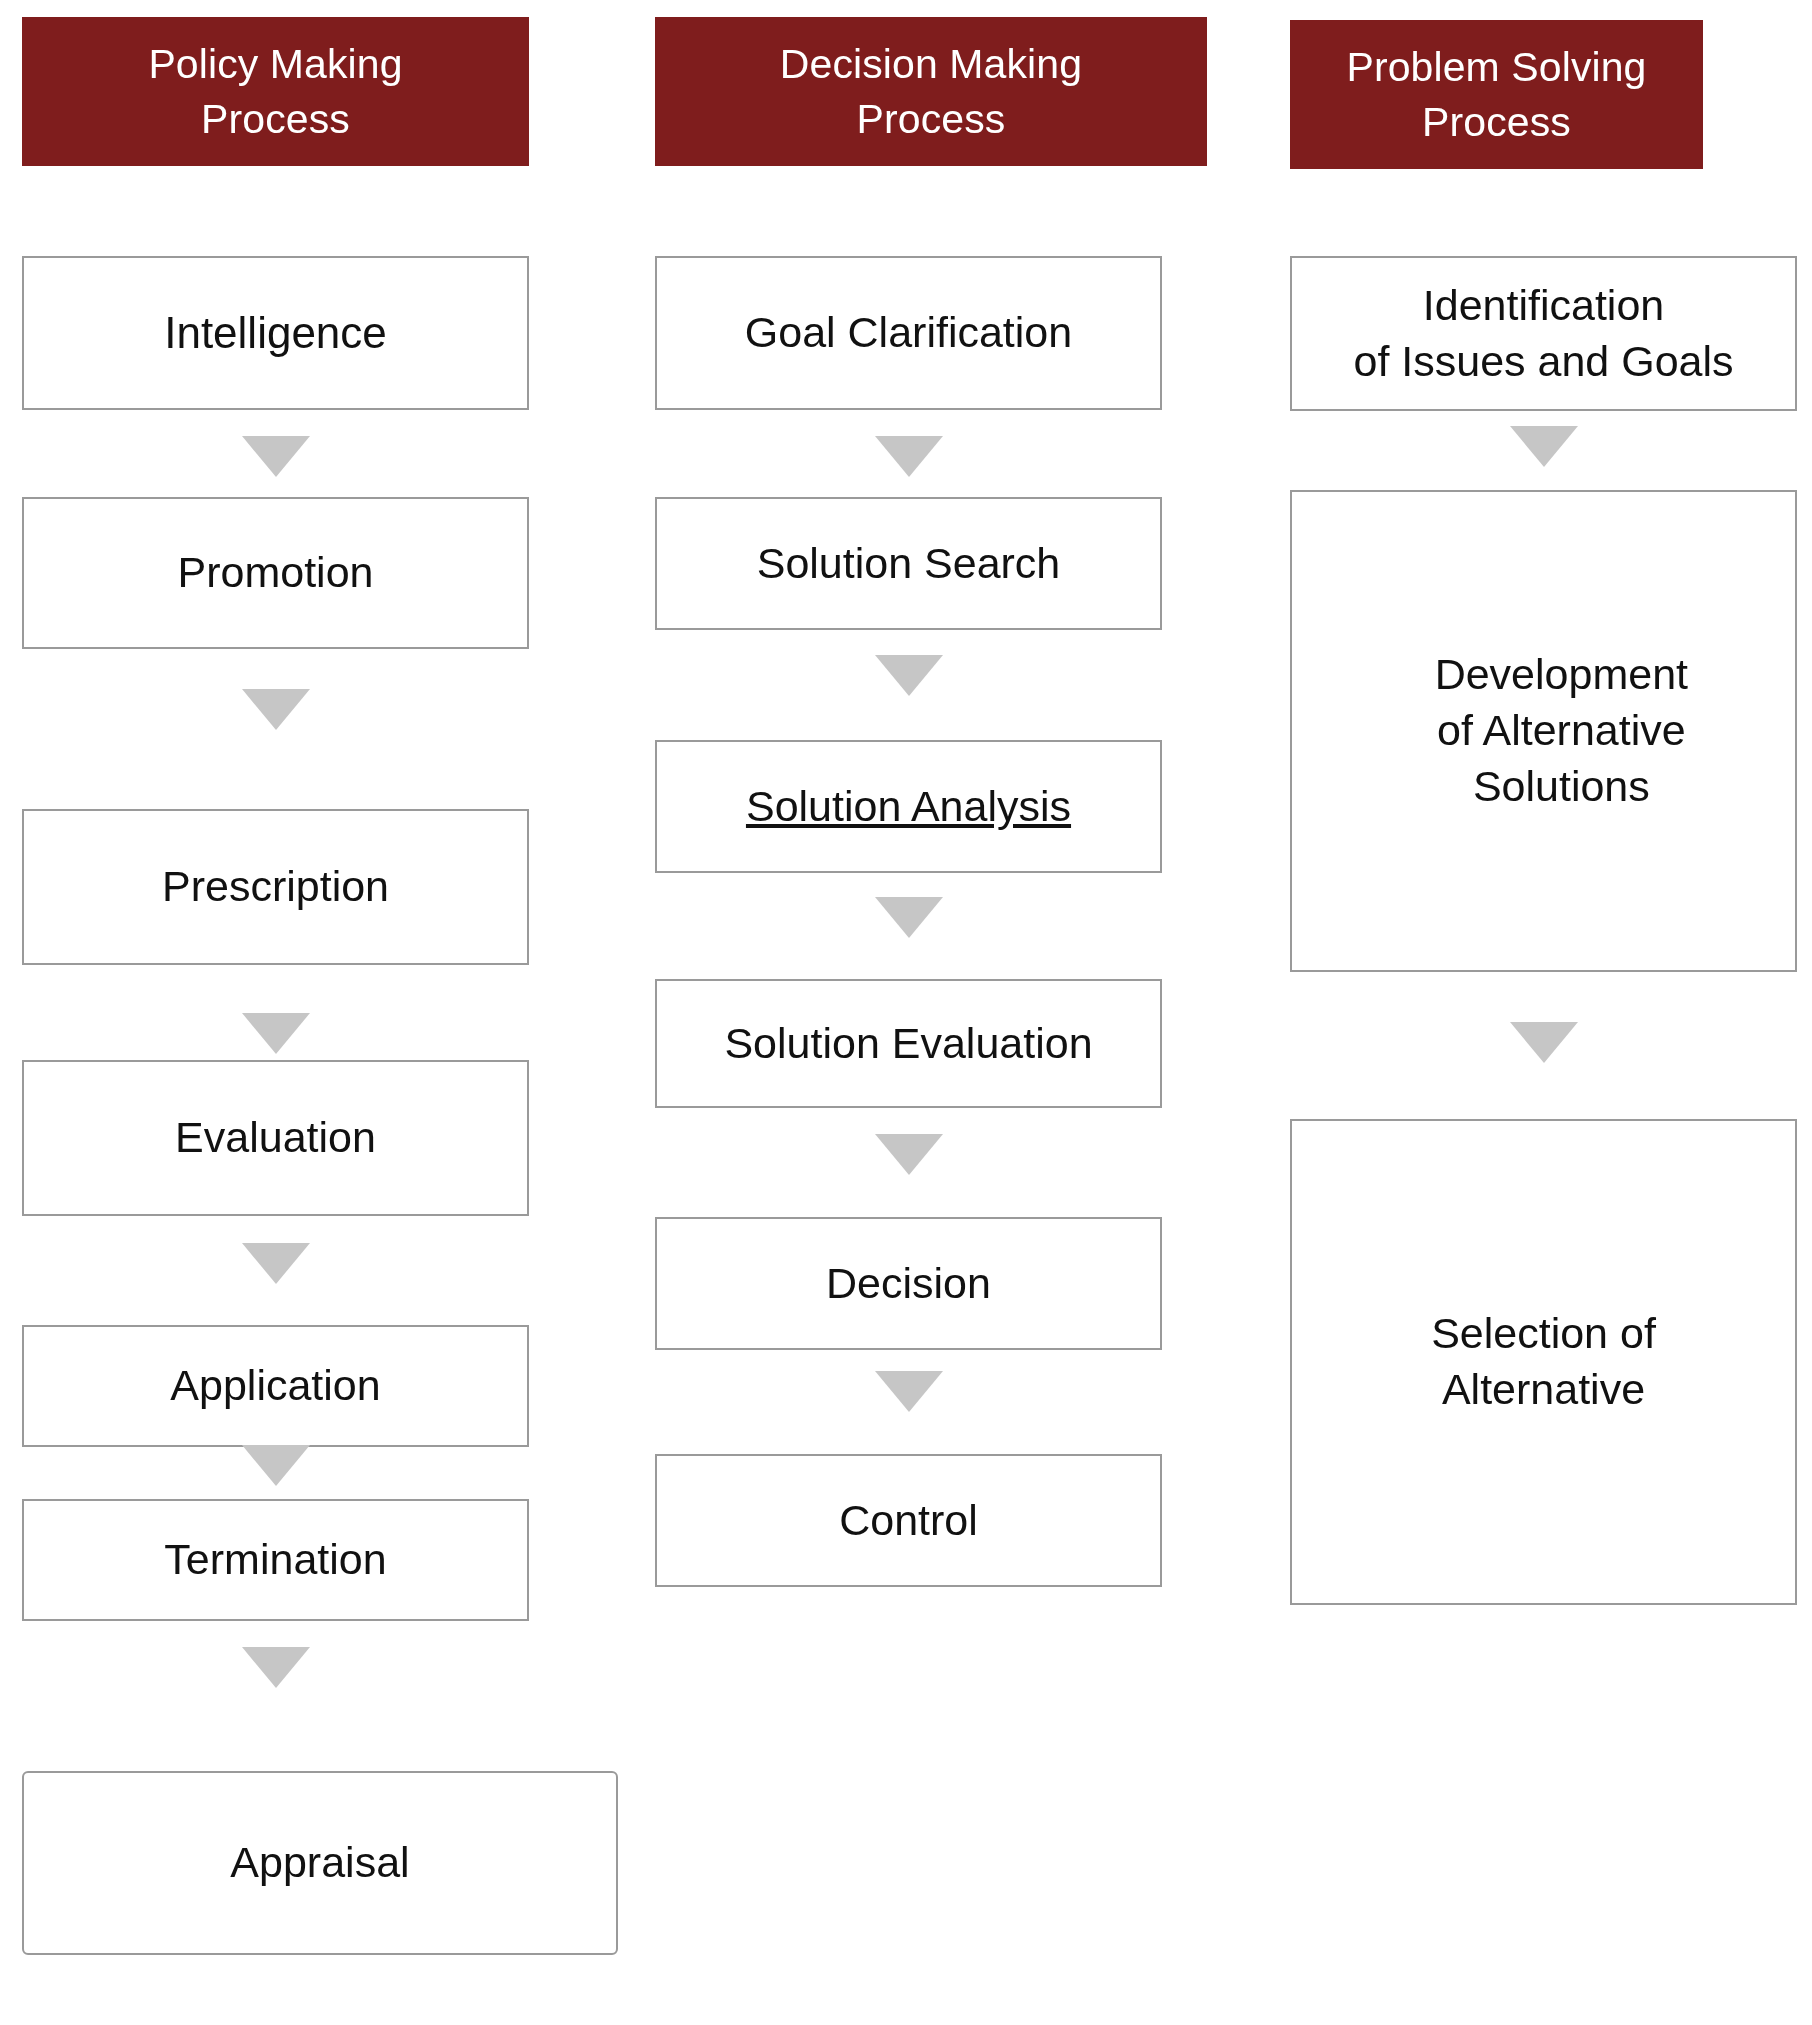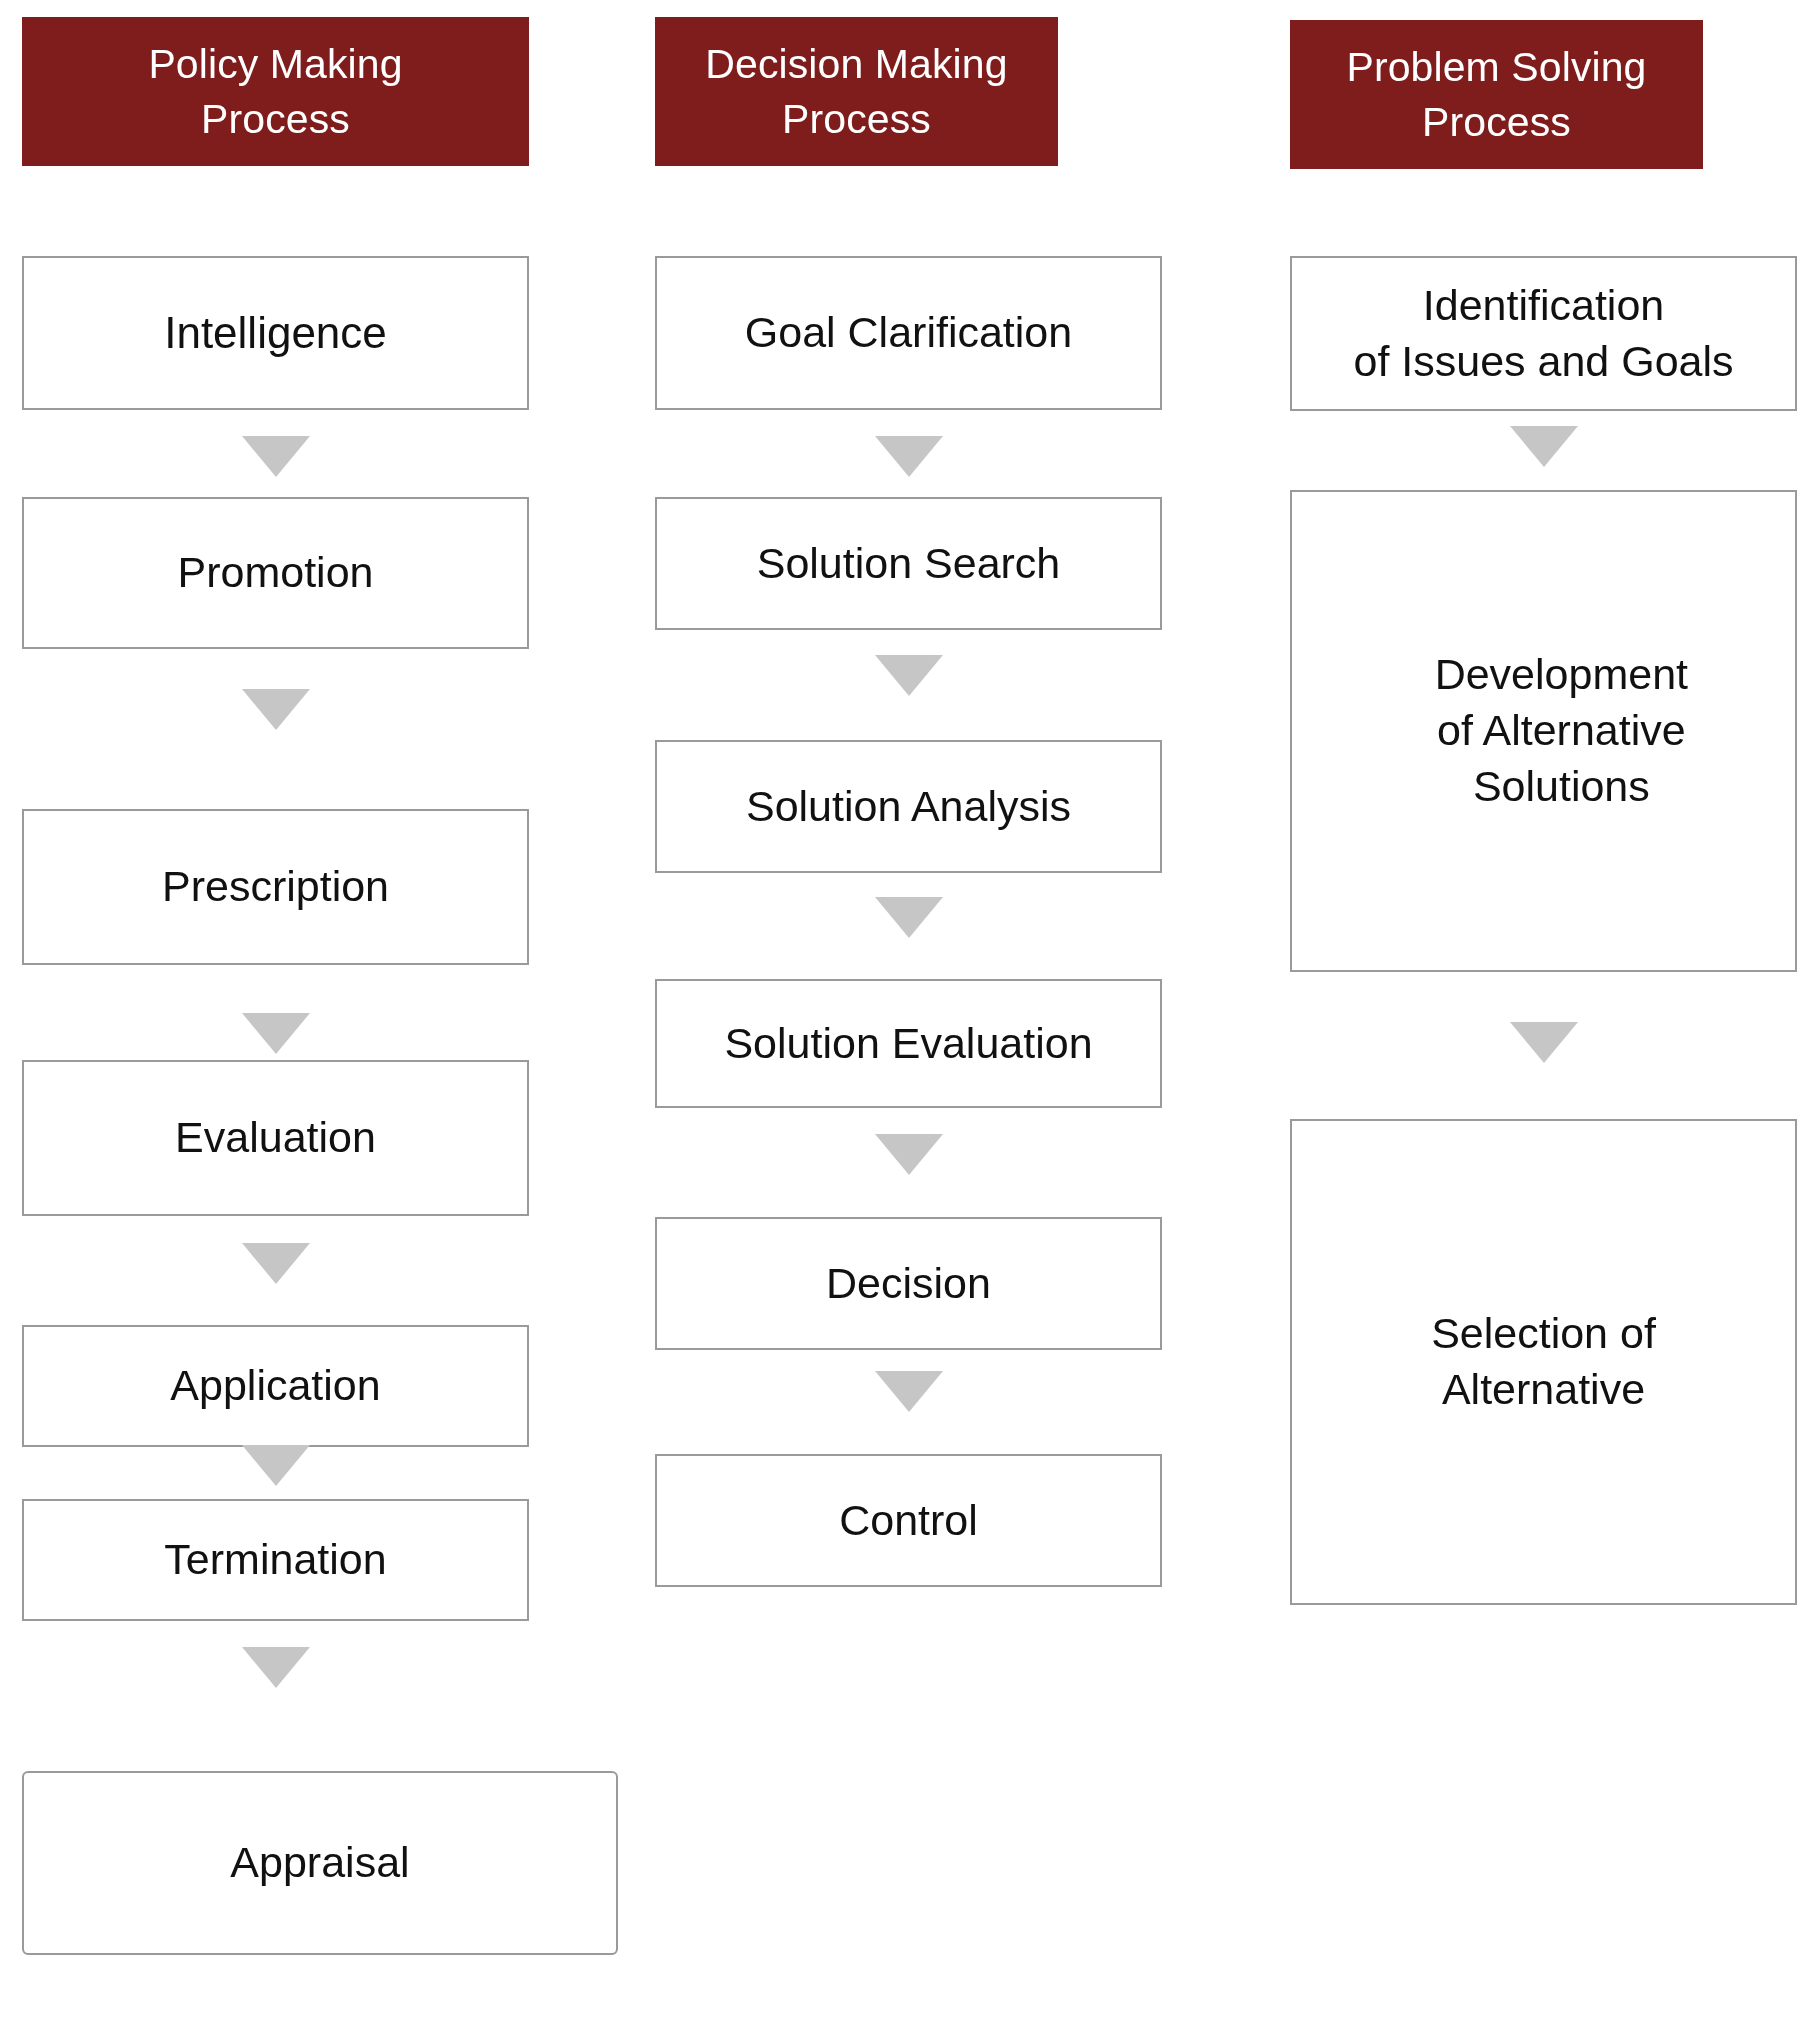--- a/index.html
+++ b/index.html
@@ -83,32 +83,32 @@
   <div class="node-box" style="left:22px; top:1297px; width:507px; height:122px;margin-top:28px;">Application</div>
 
   <div class="arrow-icon" style="left:242px; top:1445px;"></div>
 
   <div class="node-box" style="left:22px; top:1499px; width:507px; height:122px;">Termination</div>
 
   <div class="arrow-icon" style="left:242px; top:1647px;"></div>
 
   <div class="node-box" style="left:22px; top:1771px; width:596px; height:184px;border-radius:6px;">Appraisal</div>
 
-  <div class="col-header" style="left:655px; top:17px; width:403px; height:149px;">Decision Making
+  <div class="col-header" style="left:655px; top:17px; width:552px; height:149px;">Decision Making
 Process</div>
 
   <div class="node-box" style="left:655px; top:256px; width:507px; height:154px;">Goal Clarification</div>
 
   <div class="arrow-icon" style="left:875px; top:436px;"></div>
 
   <div class="node-box" style="left:655px; top:497px; width:507px; height:133px;">Solution Search</div>
 
   <div class="arrow-icon" style="left:875px; top:655px;"></div>
 
-  <div class="node-box" style="left:655px; top:740px; width:507px; height:133px;">Solution Analysis</div>
+  <div class="node-box" style="left:655px; top:740px; width:507px; height:133px;text-decoration:underline;">Solution Analysis</div>
 
   <div class="arrow-icon" style="left:875px; top:897px;"></div>
 
   <div class="node-box" style="left:655px; top:979px; width:507px; height:129px;">Solution Evaluation</div>
 
   <div class="arrow-icon" style="left:875px; top:1134px;"></div>
 
   <div class="node-box" style="left:655px; top:1217px; width:507px; height:133px;">Decision</div>
 
   <div class="arrow-icon" style="left:875px; top:1371px;"></div>

